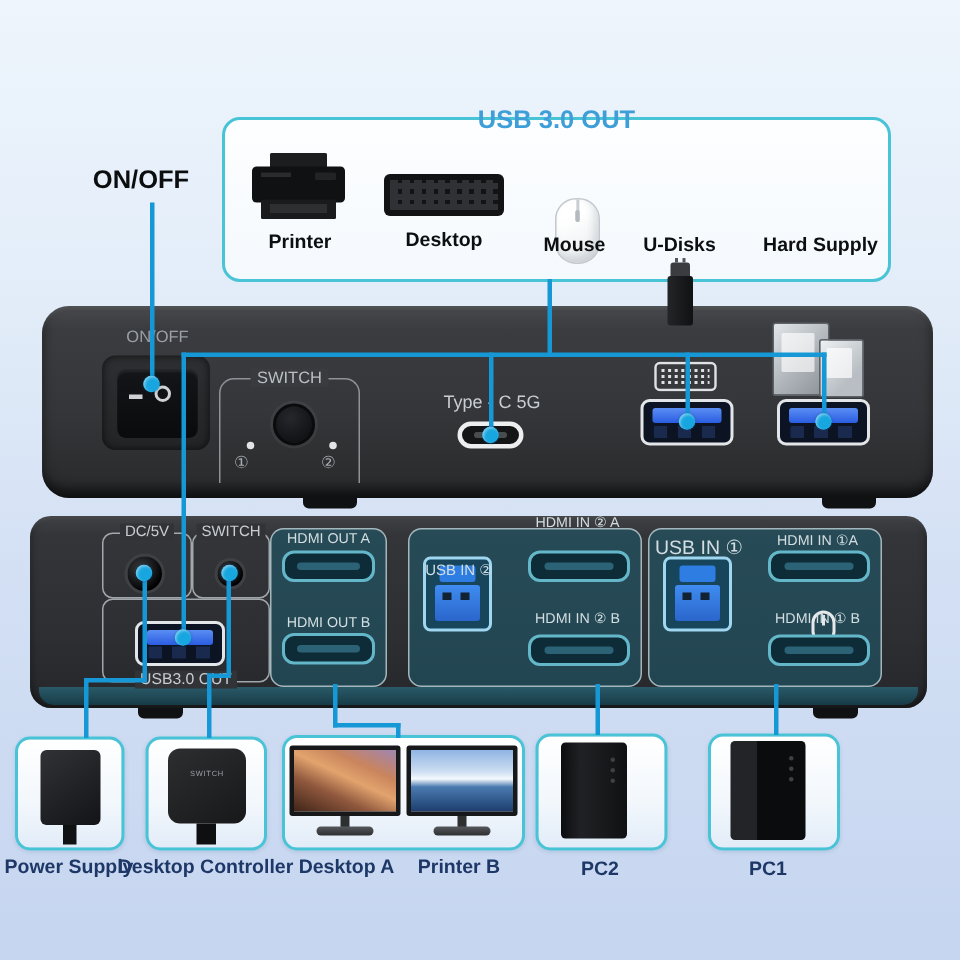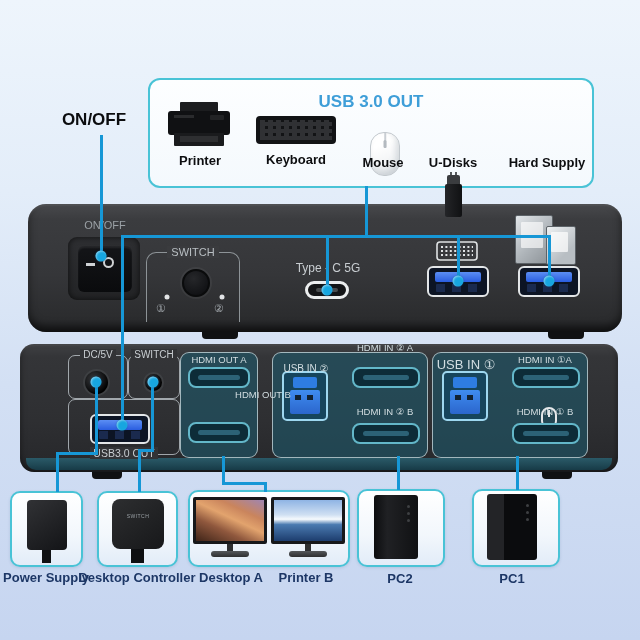--- a/index.html
+++ b/index.html
@@ -12,21 +12,21 @@
   .vl{position:absolute;width:3px;background:#1697d6;z-index:7;}
   .hl{position:absolute;height:3px;background:#1697d6;z-index:7;}
   .dot{position:absolute;width:11px;height:11px;border-radius:50%;background:#17a6e0;
        box-shadow:inset 1px 1px 2px rgba(255,255,255,.45),0 0 2px rgba(10,80,140,.5);
        transform:translate(-50%,-50%);z-index:8;}
   
   .callout{position:absolute;font-size:17px;font-weight:bold;color:#0c0d0f;z-index:6;}
   
   .panel{position:absolute;left:148px;top:78px;width:446px;height:110px;border:2px solid #49c3d6;
          border-radius:12px;background:linear-gradient(180deg,#fdfeff,#f4f9fd);z-index:4;box-sizing:border-box;}
-  .panel-title{position:absolute;left:148px;top:92px;width:446px;text-align:center;
+  .panel-title{position:absolute;left:148px;top:70px;width:446px;text-align:center;
                font-size:17px;font-weight:bold;color:#3e9ed8;z-index:5;}
   .pitem-label{position:absolute;font-size:13px;font-weight:bold;color:#0d0e10;text-align:center;z-index:5;}
   .picon{position:absolute;z-index:5;}
   
   .kb-big{width:80px;height:28px;border-radius:4px;background:#121315;position:relative;}
   .kb-big:after{content:'';position:absolute;inset:4px;
     background:repeating-linear-gradient(90deg,#303134 0 5px,transparent 5px 8px),
                repeating-linear-gradient(0deg,#303134 0 4px,transparent 4px 7px);}
   .mouse-big{width:28px;height:42px;border:1px solid #c2c8cd;border-radius:14px;position:relative;
     background:linear-gradient(160deg,#ffffff 30%,#e8ebee 100%);
@@ -143,21 +143,21 @@
       <rect x="6" y="11" width="62" height="24" rx="3" fill="#101113"></rect>
       <rect x="12" y="15" width="20" height="3" fill="#2a2b2d"></rect>
       <rect x="48" y="15" width="14" height="5" rx="1" fill="#222325"></rect>
       <rect x="12" y="33" width="50" height="13" rx="1" fill="#1a1b1d"></rect>
       <rect x="18" y="36" width="38" height="6" fill="#2e2f31"></rect>
     </svg>
   </div>
   <div class="pitem-label" style="left:160px;top:153px;width:80px;">Printer</div>
 
   <div class="picon kb-big" style="left:256px;top:116px;"></div>
-  <div class="pitem-label" style="left:254px;top:152px;width:84px;">Keyboard</div>
+  <div class="pitem-label" style="left:254px;top:152px;width:84px;">Desktop</div>
 
   <div class="picon mouse-big" style="left:370px;top:104px;"></div>
   <div class="pitem-label" style="left:352px;top:155px;width:62px;">Mouse</div>
 
   <div class="picon udisk" style="left:445px;top:103px;">
     <div class="cap"></div>
     <div class="body"></div>
   </div>
   <div class="pitem-label" style="left:420px;top:155px;width:66px;">U-Disks</div>
 
@@ -233,25 +233,25 @@
   <div class="obox" style="left:68px;top:399px;width:112px;height:56px;"></div>
   <div class="usba" style="left:90px;top:414px;width:60px;height:30px;">
     <div class="tongue"></div>
     <div class="contacts"></div>
   </div>
   <div class="dlabel onbg" style="left:68px;top:447px;width:112px;text-align:center;font-size:10.5px;"><span>USB3.0 OUT</span></div>
 
   <div class="section" style="left:180px;top:352px;width:78px;height:106px;"></div>
   <div class="seclbl" style="left:180px;top:354px;width:78px;">HDMI OUT A</div>
   <div class="hdmi" style="left:188px;top:367px;"></div>
-  <div class="seclbl" style="left:180px;top:389px;width:78px;padding-left:44px;">HDMI OUT B</div>
+  <div class="seclbl" style="left:180px;top:410px;width:78px;">HDMI OUT B</div>
   <div class="hdmi" style="left:188px;top:422px;"></div>
 
   <div class="section" style="left:272px;top:352px;width:156px;height:106px;"></div>
-  <div class="seclbl" style="left:276px;top:363px;width:60px;font-size:10px;">USB IN ②</div>
+  <div class="seclbl" style="left:276px;top:374px;width:60px;font-size:10px;">USB IN ②</div>
   <div class="usbb" style="left:282px;top:371px;">
     <div class="u1"></div>
     <div class="u2"></div>
   </div>
   <div class="seclbl" style="left:340px;top:342px;width:90px;">HDMI IN ② A</div>
   <div class="hdmi" style="left:352px;top:367px;width:68px;"></div>
   <div class="seclbl" style="left:340px;top:406px;width:90px;">HDMI IN ② B</div>
   <div class="hdmi" style="left:352px;top:423px;width:68px;"></div>
 
   <div class="section" style="left:432px;top:352px;width:156px;height:106px;"></div>

